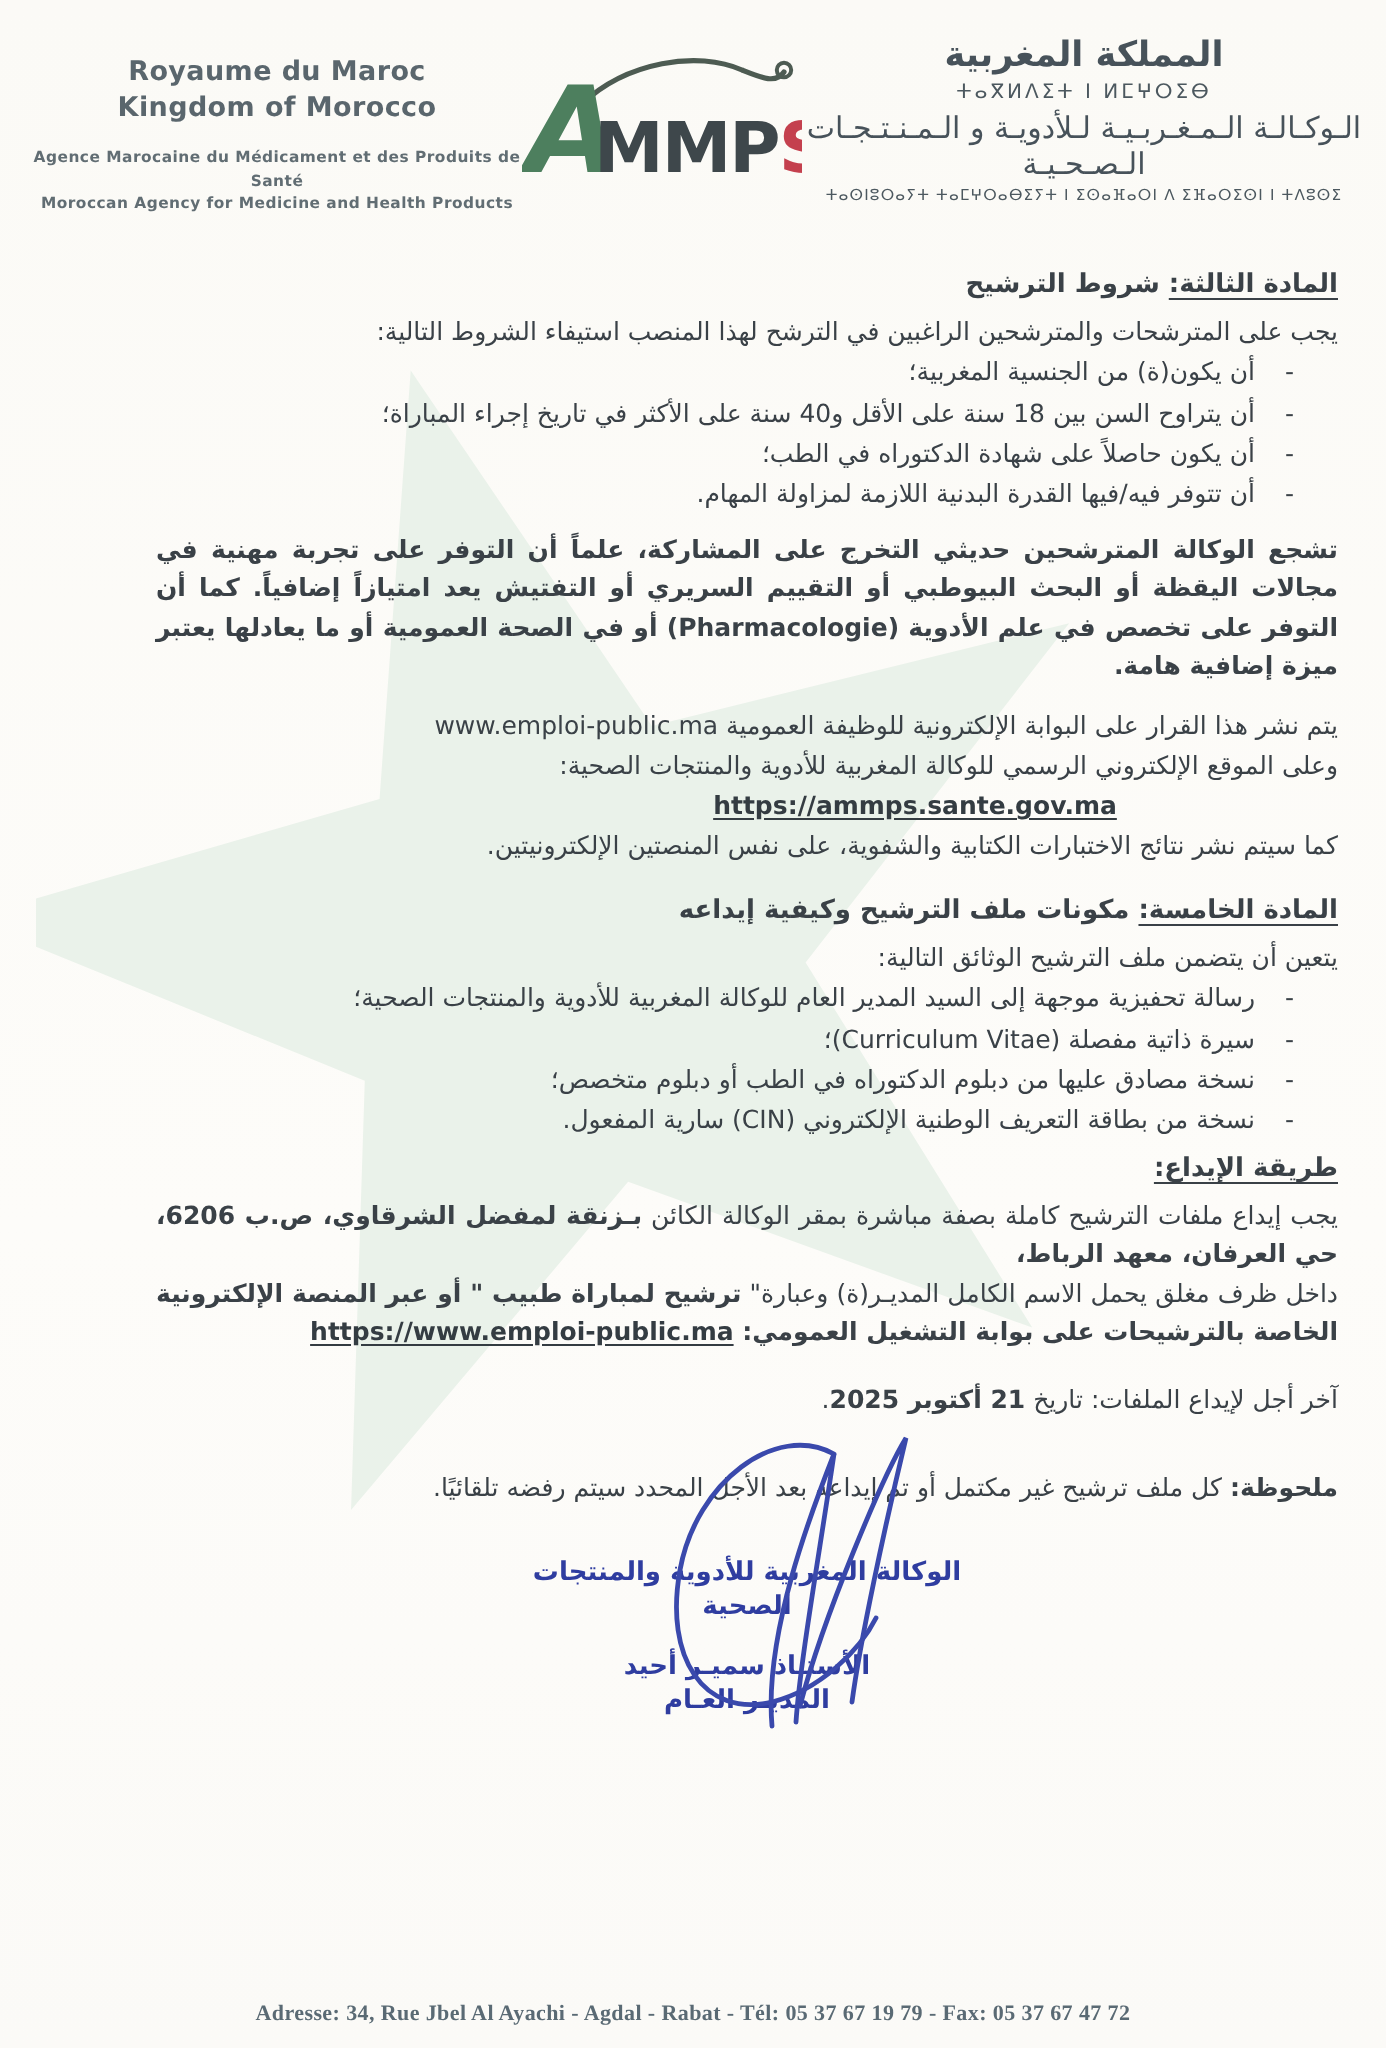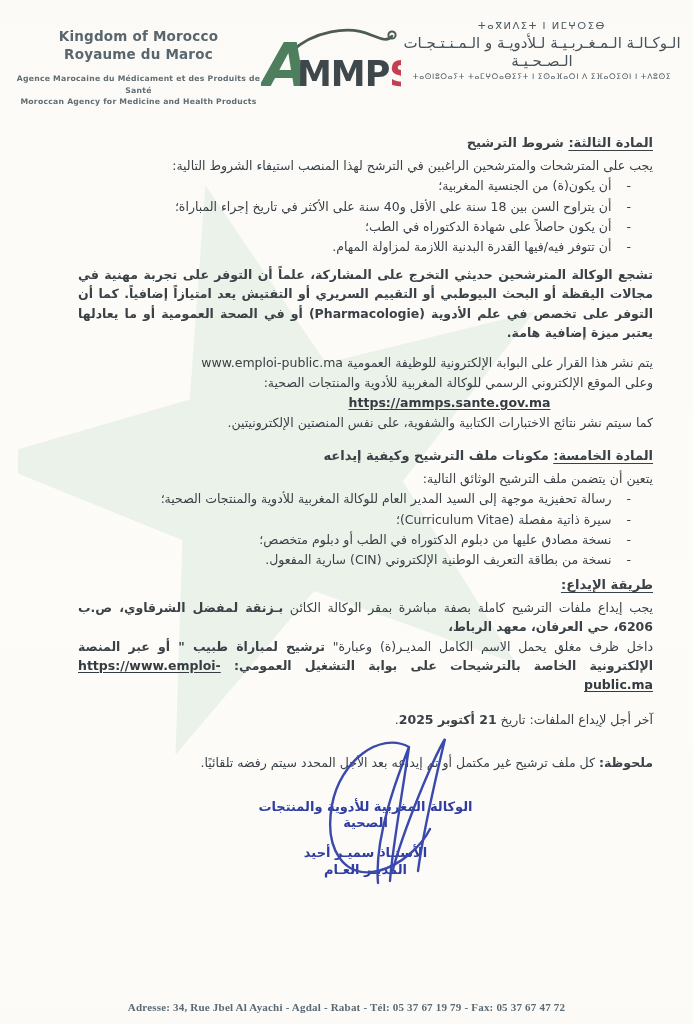--- a/index.html
+++ b/index.html
@@ -15,21 +15,21 @@
   .h-left{width:245px;text-align:center;color:#5a666d;padding-top:14px;}
   .h-left .big{font-size:13.5px;font-weight:bold;line-height:1.3;letter-spacing:.2px;}
   .h-left .small{font-size:7.7px;font-weight:bold;letter-spacing:.25px;line-height:1.5;margin-top:10px;color:#616d73;}
   .h-logo{width:140px;flex:0 0 auto;margin-top:8px;}
   .h-right{flex:1;text-align:center;direction:rtl;color:#47525a;padding-top:4px;}
   .h-right .ar-big{font-size:17.5px;font-weight:600;line-height:1.2;}
   .h-right .tif1{font-size:10px;letter-spacing:1.5px;margin-top:2px;color:#4c585f;}
   .h-right .ar-small{font-size:15px;margin-top:3px;}
   .h-right .tif2{font-size:7.6px;letter-spacing:.6px;margin-top:2px;color:#4c585f;}
   
-  .doc{position:relative;z-index:1;direction:rtl;text-align:right;margin:25px 40px 0 78px;
+  .doc{position:relative;z-index:1;direction:rtl;text-align:right;margin:25px 24px 0 78px;
        font-size:12.5px;line-height:1.55;}
   .art-title{font-size:13px;font-weight:bold;margin:0 0 3px;}
   .u{text-decoration:underline;text-underline-offset:3px;}
   .bullets{margin:1px 22px 5px 0;}
   .bi{display:flex;gap:15px;margin:1px 0;}
   .bi .dash{flex:0 0 auto;}
   .bi .txt{text-align:justify;}
   .encourage{font-weight:bold;text-align:justify;margin:8px 0 11px;}
   .jp{text-align:justify;margin:0;}
   .link-row{text-align:center;padding-left:168px;margin:1px 0;}
@@ -56,41 +56,42 @@
 
   <div class="watermark">
     <svg width="540" height="660" viewBox="0 0 540 660">
       <polygon fill="#eaf2ea" points="0,-300 -70.5,-97.1 -285.3,-92.7 -114.1,37.1 -176.3,242.7 0,120 176.3,242.7 114.1,37.1 285.3,-92.7 70.5,-97.1" transform="translate(265,335) rotate(-15)"></polygon>
     </svg>
   </div>
 
   <div class="letterhead">
     <div class="h-left">
       <div class="big">
+        <div>Royaume du Maroc</div>
         <div>Kingdom of Morocco</div>
-        <div>Royaume du Maroc</div>
       </div>
       <div class="small">
         <div>Agence Marocaine du Médicament et des Produits de Santé</div>
         <div>Moroccan Agency for Medicine and Health Products</div>
       </div>
     </div>
 
     <div class="h-logo">
       <svg width="140" height="74" viewBox="0 0 140 74">
         <path d="M 30 30 C 52 9, 88 3, 110 13 C 120 17, 127 20, 131 14" stroke="#4d5b52" stroke-width="2.6" fill="none" stroke-linecap="round"></path>
         <circle cx="131" cy="13" r="3.6" stroke="#4d5b52" stroke-width="2" fill="none"></circle>
         <text x="2" y="64" font-family="DejaVu Sans, sans-serif" font-size="60" font-weight="bold" font-style="italic" fill="#4d7f5e">A</text>
         <text x="36" y="64" font-family="DejaVu Sans, sans-serif" font-size="35" font-weight="bold" letter-spacing="-1">
           <tspan fill="#3e474b">MMP</tspan><tspan fill="#c4404e">S</tspan>
         </text>
       </svg>
     </div>
 
     <div class="h-right">
+      <div class="ar-big">المملكة المغربية</div>
       <div class="tif1">ⵜⴰⴳⵍⴷⵉⵜ ⵏ ⵍⵎⵖⵔⵉⴱ</div>
       <div class="ar-small">الـوكـالـة الـمـغـربـيـة لـلأدويـة و الـمـنـتـجـات الـصـحـيـة</div>
       <div class="tif2">ⵜⴰⵙⵏⵓⵔⴰⵢⵜ ⵜⴰⵎⵖⵔⴰⴱⵉⵢⵜ ⵏ ⵉⵙⴰⴼⴰⵔⵏ ⴷ ⵉⴼⴰⵔⵉⵙⵏ ⵏ ⵜⴷⵓⵙⵉ</div>
     </div>
   </div>
 
   <div class="doc">
 
     <div class="art-title">
       <span class="u">المادة الثالثة:</span><span> شروط الترشيح</span>

